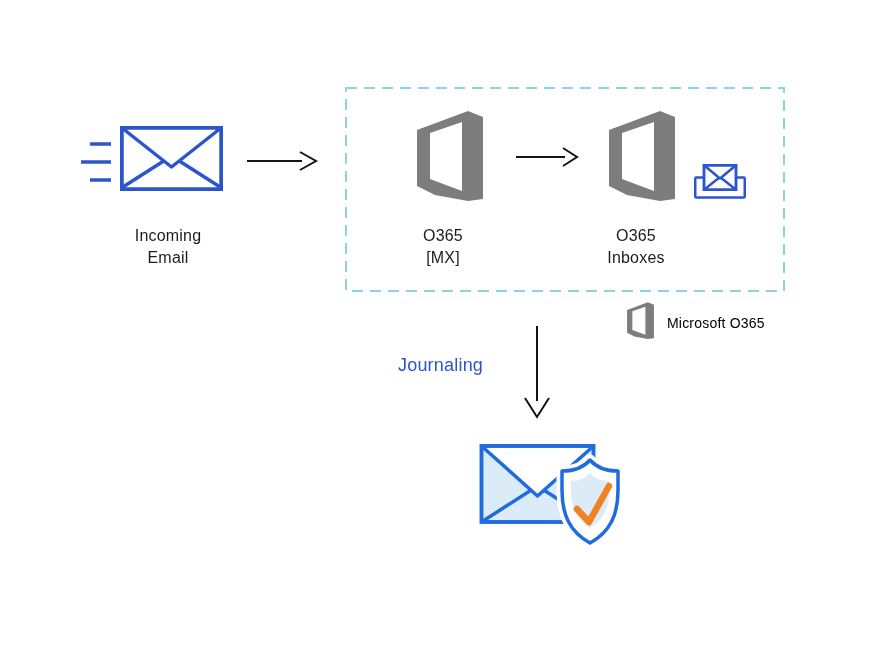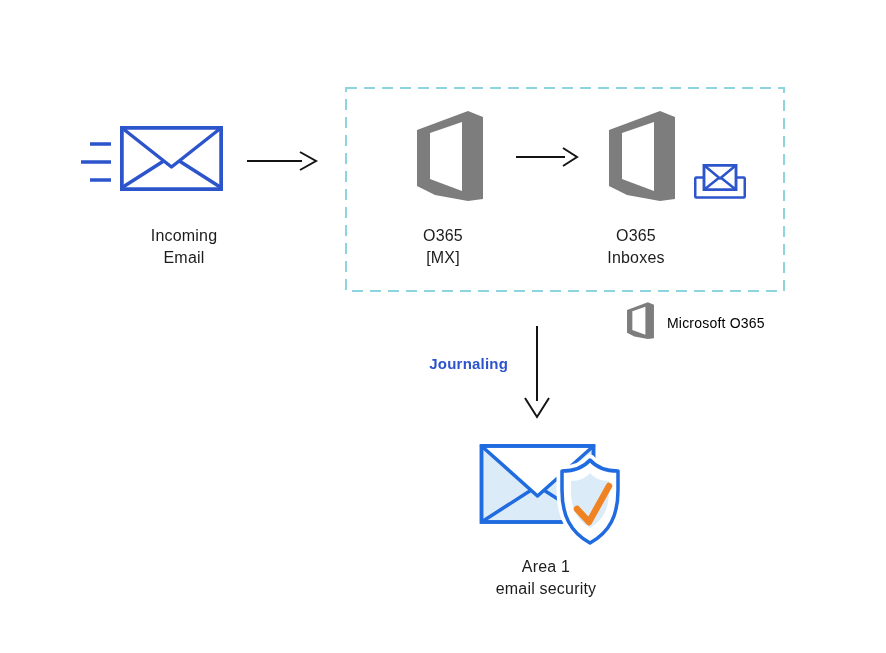--- a/index.html
+++ b/index.html
@@ -16,22 +16,22 @@
   .canvas{
     position:relative;width:886px;height:653px;background:#ffffff;overflow:hidden;
     font-family:"Liberation Sans", sans-serif;
   }
   .abs{position:absolute;}
   .node-label{
     position:absolute;text-align:center;font-size:16px;line-height:22px;
     color:var(--text-dark);letter-spacing:.2px;
   }
   .journaling-label{
-    position:absolute;font-size:15px;font-weight:700;letter-spacing:.2px;
-    color:var(--primary-blue);text-align:right;
+    position:absolute;font-size:18px;font-weight:400;letter-spacing:.2px;
+    color:var(--primary-blue);
   }
   .legend-label{
     position:absolute;font-size:14px;line-height:20px;color:#000000;letter-spacing:.2px;
   }
   
   .sk-p{stroke:var(--primary-blue);}
   .sk-b{stroke:var(--bright-blue);}
   .sk-k{stroke:var(--arrow-black);}
   .sk-o{stroke:var(--orange-check);}
   .sk-t{stroke:var(--teal-dash);}
@@ -50,21 +50,21 @@
     <path d="M10 4 H31 M1 22 H31 M10 40 H31" class="fl-n sk-p" stroke-width="3.5"></path>
   </svg>
 
   <svg class="abs" style="left:120px;top:126px;" width="103" height="65" viewBox="0 0 103 65">
     <rect x="1.75" y="1.75" width="99.5" height="61.5" class="fl-w sk-p" stroke-width="3.5"></rect>
     <path d="M1.75 61.75 L51.5 30 M101.25 61.75 L51.5 30" class="fl-n sk-p" stroke-width="3.5"></path>
     <path d="M1.75 1.75 L51.5 41 L101.25 1.75 Z" class="fl-w sk-p" stroke-width="3.5" stroke-linejoin="round"></path>
     <rect x="1.75" y="1.75" width="99.5" height="61.5" class="fl-n sk-p" stroke-width="3.5"></rect>
   </svg>
 
-  <div class="node-label" style="left:134px;top:225px;width:100px;">
+  <div class="node-label" style="left:118px;top:225px;width:100px;">
     <div>Incoming</div>
     <div>Email</div>
   </div>
 
   <svg class="abs" style="left:246px;top:150px;" width="74" height="22" viewBox="0 0 74 22">
     <path d="M1 11 H56" class="fl-n sk-k" stroke-width="2"></path>
     <path d="M54 2 L70 11 L54 20" class="fl-n sk-k" stroke-width="2"></path>
   </svg>
 
   <svg class="abs" style="left:345px;top:87px;" width="440" height="205" viewBox="0 0 440 205">
@@ -122,18 +122,14 @@
       <rect x="3.5" y="4" width="112" height="76" class="fl-n sk-b" stroke-width="3.5"></rect>
     </g>
     <g>
       <path d="M112 18 C118 25 127 29 140 29 L140 48 C140 73 132 90 112 101 C92 90 84 73 84 48 L84 29 C97 29 106 25 112 18 Z" class="fl-w sk-w" stroke-width="11" stroke-linejoin="round"></path>
       <path d="M112 18 C118 25 127 29 140 29 L140 48 C140 73 132 90 112 101 C92 90 84 73 84 48 L84 29 C97 29 106 25 112 18 Z" class="fl-w sk-b" stroke-width="3.5" stroke-linejoin="round"></path>
       <path d="M112 31 C116 36 123 39 131 39 L131 49 C131 66 126 77 112 86 C98 77 93 66 93 49 L93 39 C101 39 108 36 112 31 Z" class="fl-l" stroke="none"></path>
       <path d="M99 67 L111 80 L131 44" class="fl-n sk-o" stroke-width="6.5" stroke-linecap="round" stroke-linejoin="round"></path>
     </g>
   </svg>
 
-  <div class="node-label" style="left:446px;top:556px;width:200px;">
-    <div>Area 1</div>
-    <div>email security</div>
-  </div>
 
 </div>
 
 </body></html>

